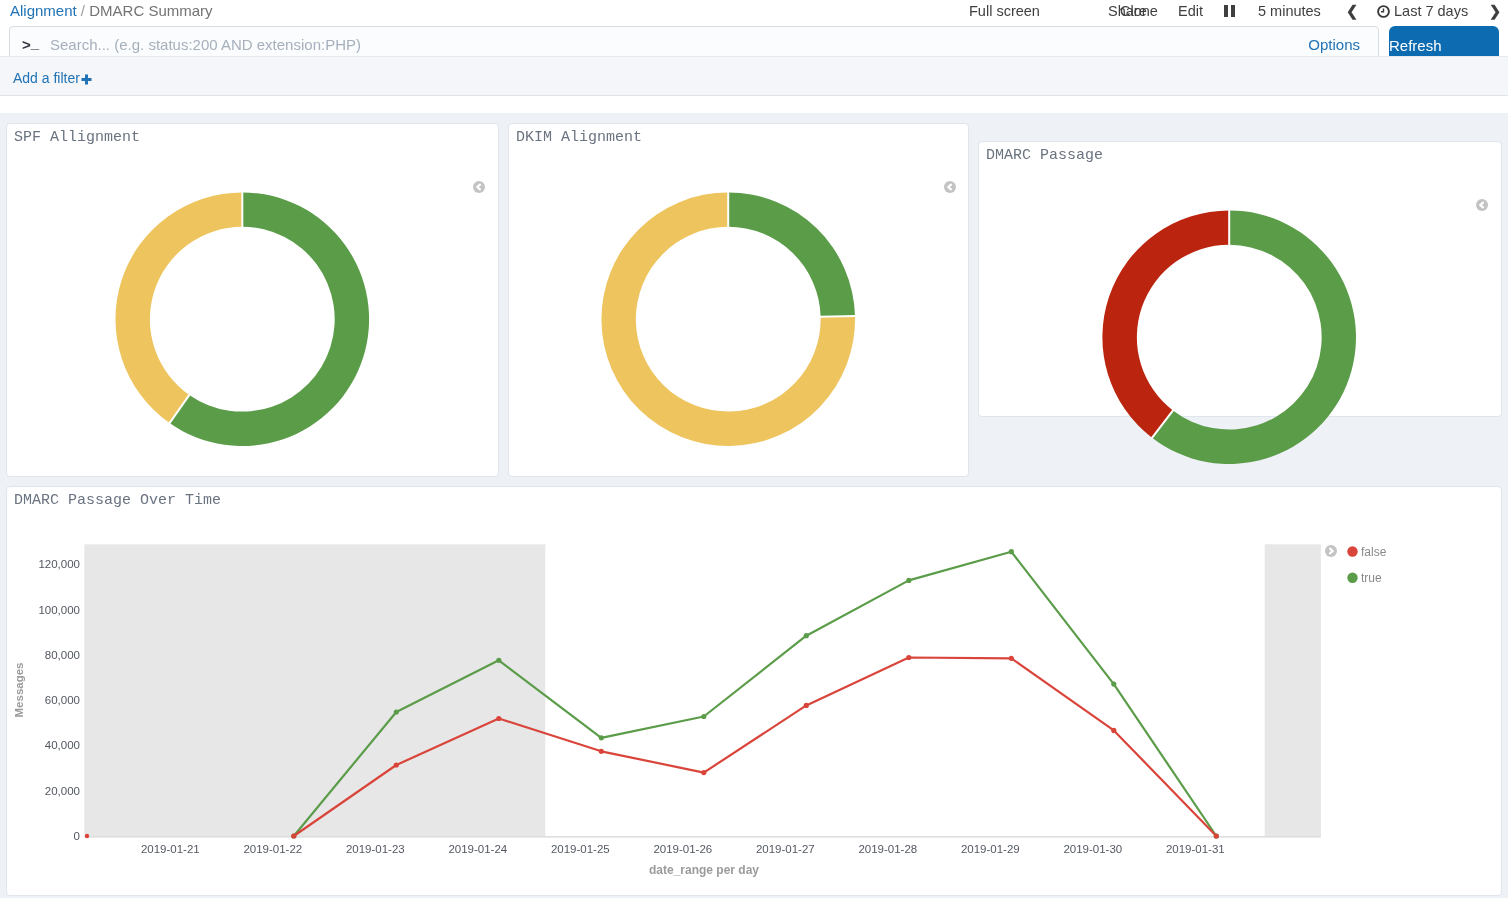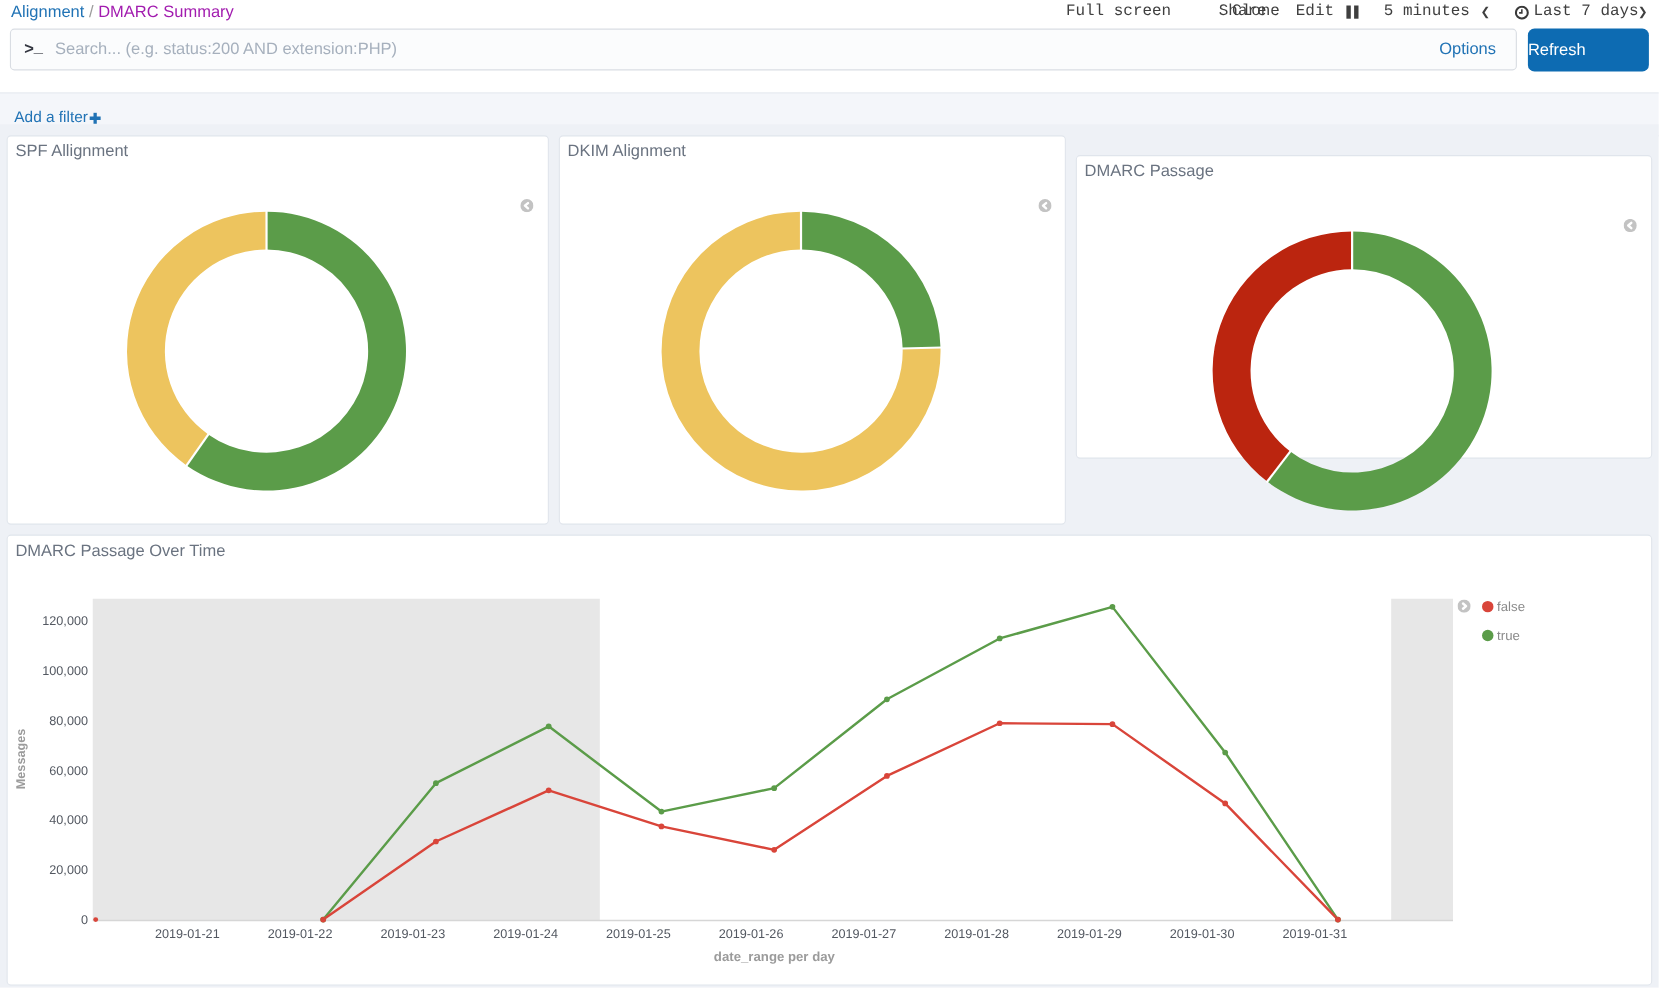--- a/index.html
+++ b/index.html
@@ -1,23 +1,23 @@
 <!DOCTYPE html>
 <html><head><meta charset="utf-8"><style>
 * { margin:0; padding:0; box-sizing:border-box; }
 html,body { width:1508px; height:898px; font-family:"Liberation Sans",sans-serif; background:#fff; overflow:hidden; }
 .abs { position:absolute; }
-.navitem { position:absolute; top:3px; font-size:14.5px; color:#3f3f3f;font-family:Liberation Mono, monospace; }
+.navitem { position:absolute; top:3px; font-size:14.5px; color:#3f3f3f; }
 .panel { position:absolute; background:#fff; border:1px solid #e0e5ec; border-radius:4px; }
-.ptitle { position:absolute; left:7px; top:5px; font-size:15px; color:#6a7380; }
+.ptitle { position:absolute; left:7px; top:5px; font-size:15px; color:#6a7380;font-family:Liberation Mono, monospace; }
 </style></head>
 <body style="position:relative">
 
 <div class="abs" style="left:10px;top:2px;font-size:15px;color:#9b9b9b">
-  <span style="color:#2173b5">Alignment</span>&nbsp;/&nbsp;<span style="color:#a21caf">DMARC Summary</span>
+  <span style="color:#2173b5">Alignment</span>&nbsp;/&nbsp;<span style="color:#737373">DMARC Summary</span>
 </div>
 
 <div class="navitem" style="left:969px">Full screen</div>
 <div class="navitem" style="left:1108px">Share</div>
 <div class="navitem" style="left:1120px">Clone</div>
 <div class="navitem" style="left:1178px">Edit</div>
 <div class="abs" style="left:1224px;top:5px;width:4px;height:12px;background:#3f3f3f"></div>
 <div class="abs" style="left:1231px;top:5px;width:4px;height:12px;background:#3f3f3f"></div>
 <div class="navitem" style="left:1258px">5 minutes</div>
 <div class="navitem" style="left:1346px;font-weight:bold">❮</div>
@@ -28,21 +28,21 @@
 <div class="navitem" style="left:1394px">Last 7 days</div>
 <div class="navitem" style="left:1489px;font-weight:bold">❯</div>
 
 <div class="abs" style="left:9px;top:26px;width:1370px;height:38px;background:#fbfcfd;border:1px solid #d9dde3;border-radius:4px">
   <span class="abs" style="left:12px;top:9px;font-size:15px;color:#343741;font-weight:bold">&gt;<span style="position:relative;top:-2px">_</span></span>
   <span class="abs" style="left:40px;top:9px;font-size:15px;color:#a6b0bd">Search... (e.g. status:200 AND extension:PHP)</span>
   <span class="abs" style="right:18px;top:9px;font-size:15px;color:#2173b5">Options</span>
 </div>
 <div class="abs" style="left:1389px;top:26px;width:110px;height:39px;background:#0d6bb2;border-radius:6px;color:#fff;font-size:15px;text-align:left;line-height:39px">Refresh</div>
 
-<div class="abs" style="left:0;top:84px;width:1508px;height:40px;background:#f4f6fa;border-top:1px solid #e6e9ef;border-bottom:1px solid #dfe3e9">
+<div class="abs" style="left:0;top:56px;width:1508px;height:40px;background:#f4f6fa;border-top:1px solid #e6e9ef;border-bottom:1px solid #dfe3e9">
   <span class="abs" style="left:13px;top:13px;font-size:14px;color:#2173b5">Add a filter</span>
   <svg class="abs" style="left:81px;top:17px" width="11" height="11">
       <path d="M4 0.5h3v3.5h3.5v3H7v3.5H4V7H0.5V4H4z" fill="#2173b5"></path>
     </svg>
 </div>
 
 <div class="abs" style="left:0;top:113px;width:1508px;height:785px;background:#eef1f6"></div>
 
 <div class="panel" style="left:6px;top:123px;width:493px;height:354px">
   <div class="ptitle">SPF Allignment</div>

